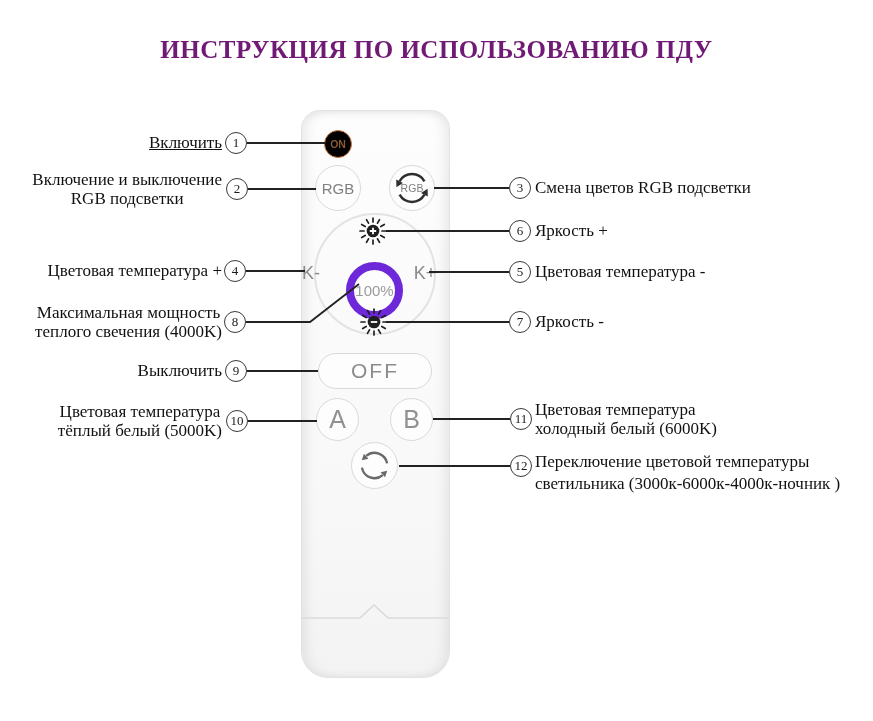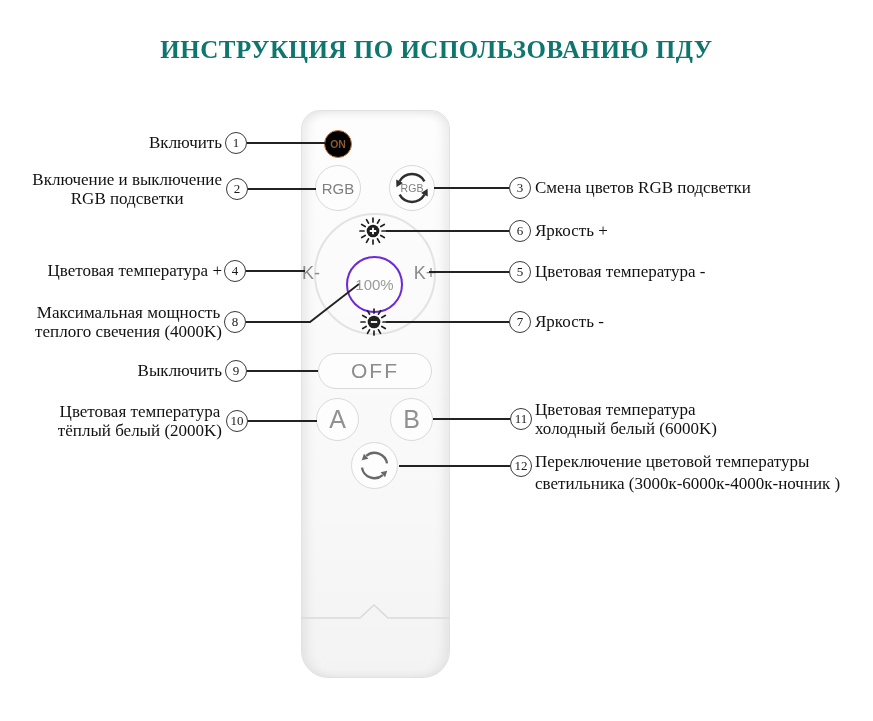--- a/index.html
+++ b/index.html
@@ -1,35 +1,35 @@
 <!DOCTYPE html>
 <html><head>
 <meta charset="utf-8">
 <style>
   html,body{margin:0;padding:0;background:#fff;}
   #stage{position:relative;width:873px;height:721px;background:#fff;overflow:hidden;
          font-family:"Liberation Serif",serif;}
   .title{position:absolute;left:0;top:36px;width:100%;text-align:center;
-         font-size:25px;font-weight:bold;color:#0f766e;letter-spacing:.5px;}
+         font-size:25px;font-weight:bold;color:#701a75;letter-spacing:.5px;}
   
   .remote{position:absolute;left:301px;top:110px;width:149px;height:568px;
           border-radius:19px 19px 27px 27px;
           background:linear-gradient(180deg,#fdfdfd 0%,#f8f8f8 70%,#f3f3f3 100%);
           border:1px solid #e2e2e2;box-sizing:border-box;
           box-shadow:inset 7px 0 10px rgba(0,0,0,.05),inset -7px 0 10px rgba(0,0,0,.05),inset 0 4px 8px rgba(0,0,0,.03);}
   .btn{position:absolute;box-sizing:border-box;display:flex;align-items:center;justify-content:center;
        background:#fdfdfd;border:1.5px solid #d9d9d9;border-radius:50%;
        font-family:"Liberation Sans",sans-serif;color:#8a8a8a;}
   .on-btn{left:324px;top:130px;width:28px;height:28px;background:#000000;border:1px solid #cf7c42;
           color:#8a5a33;font-size:10.5px;font-weight:bold;}
   .rgb-btn{left:315px;top:165px;width:46px;height:46px;font-size:15px;color:#808080;}
   .rgbcycle-btn{left:389px;top:165px;width:46px;height:46px;}
   .ring{position:absolute;left:314px;top:213px;width:122px;height:122px;border-radius:50%;
         border:2.5px solid #e3e3e3;box-sizing:border-box;}
-  .center-btn{left:346px;top:256px;width:57px;height:57px;border:2px solid #6d28d9;
+  .center-btn{left:346px;top:262px;width:57px;height:57px;border:8px solid #6d28d9;
               font-size:15px;color:#9b9b9b;}
   .ktext{position:absolute;transform:translate(-50%,-50%);font-family:"Liberation Sans",sans-serif;
          font-size:18px;color:#8a8a8a;}
   .sun{position:absolute;width:36px;height:36px;}
   .off-btn{left:318px;top:353px;width:114px;height:36px;border-radius:18px;
            font-size:21px;letter-spacing:2px;color:#8d8d8d;}
   .ab-btn{width:43px;height:43px;font-size:25px;color:#919191;}
   .cycle-btn{left:351px;top:442px;width:47px;height:47px;}
   
   .callout{position:absolute;width:22px;height:22px;border-radius:50%;border:1.5px solid #3a3a3a;
@@ -184,40 +184,40 @@
   <div class="callout" style="left:509px;top:311px;">
       <span>7</span>
     </div>
   <div class="callout" style="left:510px;top:408px;justify-content:center;">
       <span>11</span>
     </div>
   <div class="callout" style="left:510px;top:455px;justify-content:center;">
       <span>12</span>
     </div>
 
-  <div class="label ls" style="right:651px;top:133px;">
+  <div class="label ls" style="right:651px;top:133px;text-decoration:underline;">
     <div>Включить</div>
   </div>
   <div class="label ls" style="right:651px;top:170px;">
     <div>Включение и выключение</div>
     <div>RGB подсветки</div>
   </div>
   <div class="label ls" style="right:651px;top:261px;">
     <div>Цветовая температура +</div>
   </div>
   <div class="label ls" style="right:651px;top:303px;">
     <div>Максимальная мощность</div>
     <div>теплого свечения (4000K)</div>
   </div>
   <div class="label ls" style="right:651px;top:361px;">
     <div>Выключить</div>
   </div>
   <div class="label ls" style="right:651px;top:402px;">
     <div>Цветовая температура</div>
-    <div>тёплый белый (2000K)</div>
+    <div>тёплый белый (5000K)</div>
   </div>
 
   <div class="label rs" style="left:535px;top:178px;">
     <div>Смена цветов RGB подсветки</div>
   </div>
   <div class="label rs" style="left:535px;top:221px;">
     <div>Яркость +</div>
   </div>
   <div class="label rs" style="left:535px;top:262px;">
     <div>Цветовая температура -</div>

